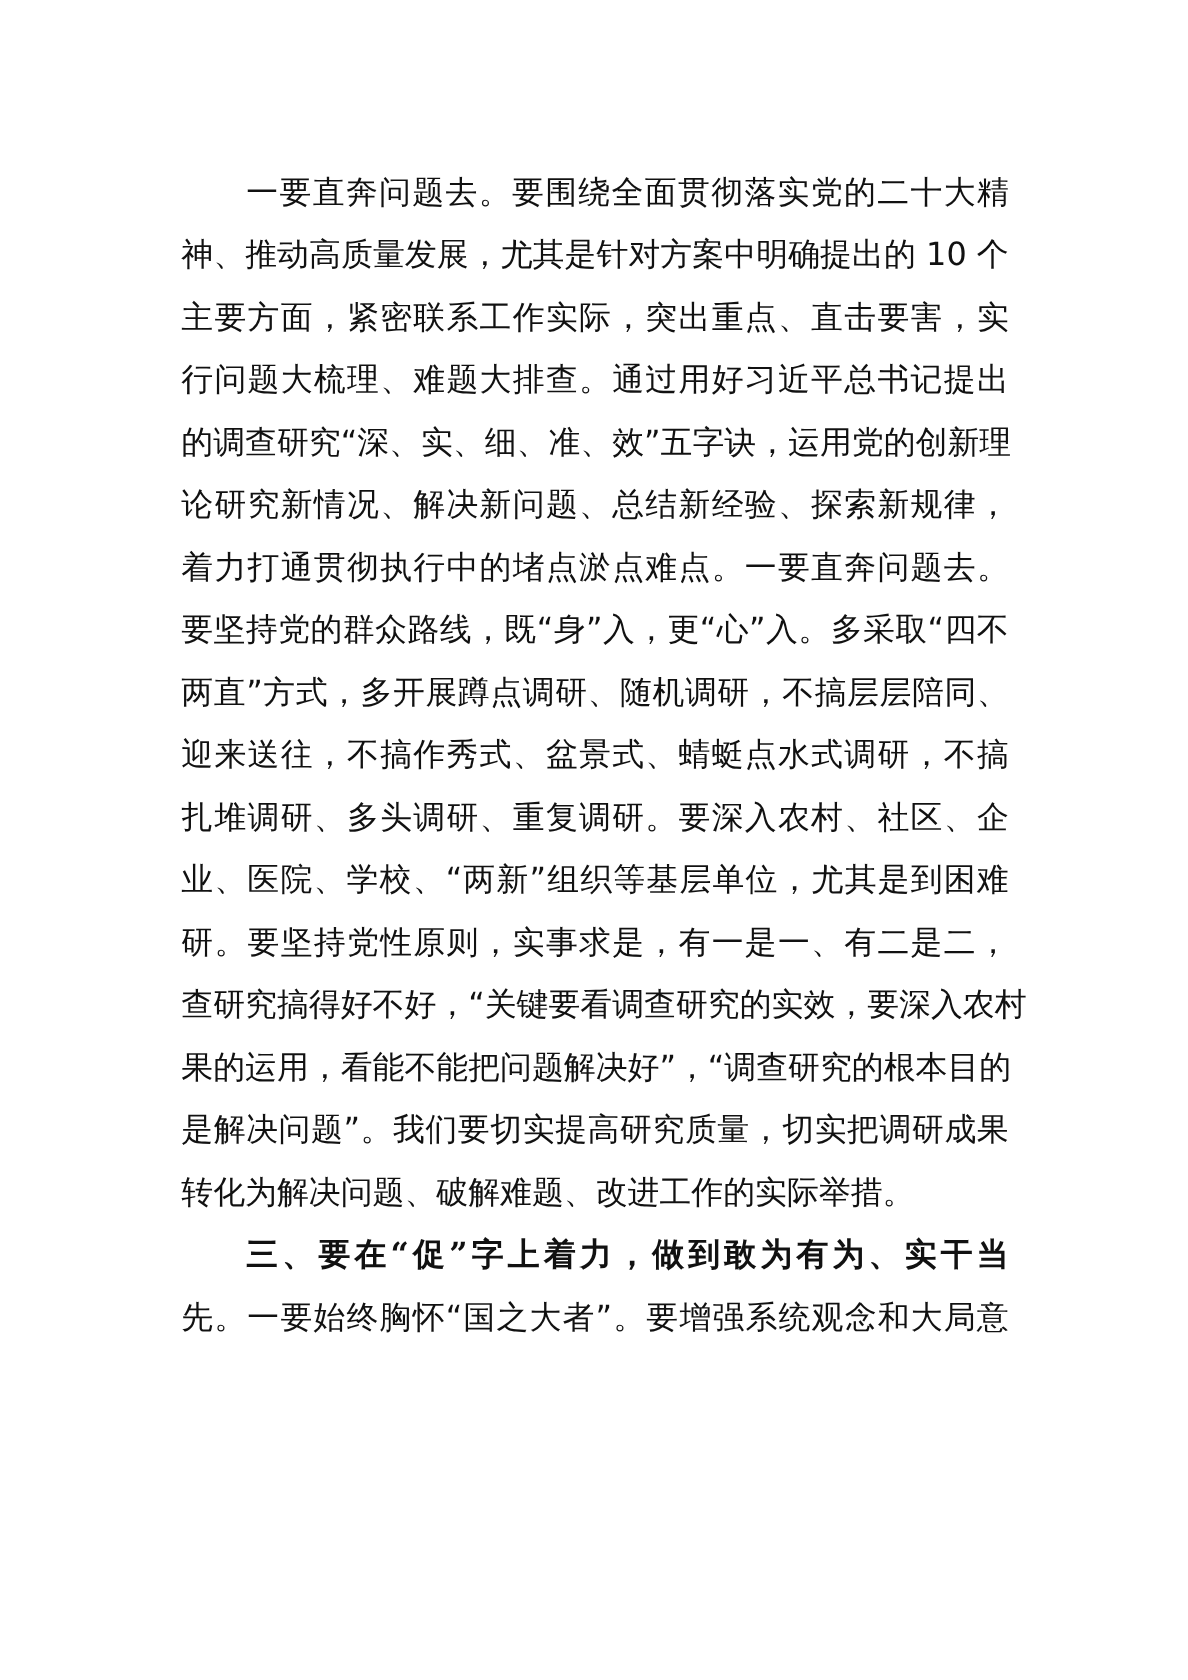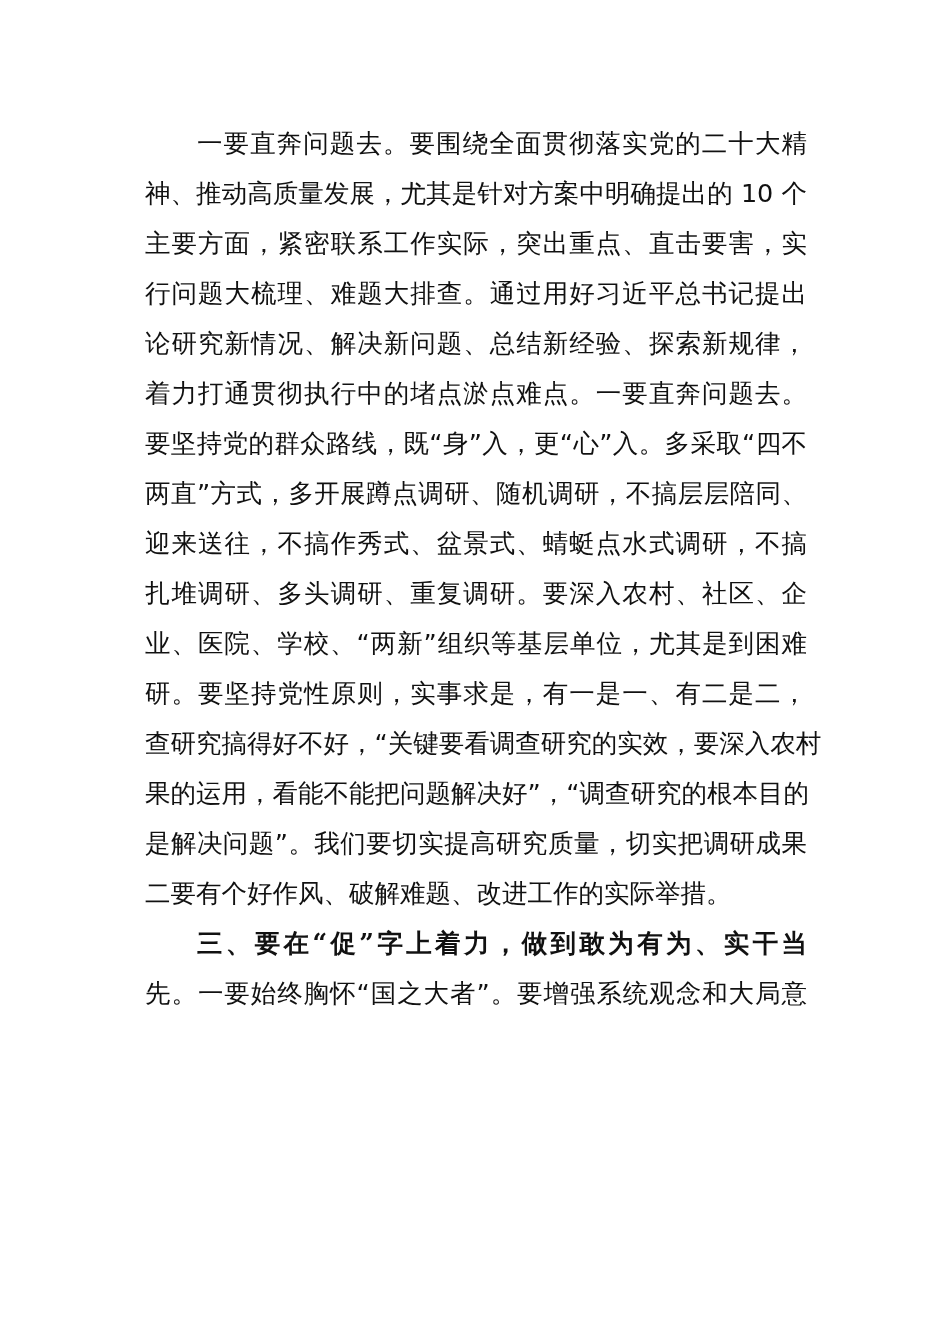--- a/index.html
+++ b/index.html
@@ -11,21 +11,21 @@
       width: 950px;
       height: 1344px;
       position: relative;
       overflow: hidden;
       font-family: "DejaVu Sans", "Liberation Sans", sans-serif;
       color: #111111;
     }
     .page {
       position: absolute;
       left: 145px;
-      top: 118px;
+      top: 129px;
       width: 662px;
     }
     .line {
       height: 50px;
       line-height: 50px;
       font-size: 25.5px;
       white-space: nowrap;
       text-align: justify;
       text-align-last: justify;
       letter-spacing: 0;
@@ -43,30 +43,31 @@
   </style>
 </head>
 <body>
 
 <div class="page">
   <div class="paragraph">
     <div class="line indent">一要直奔问题去。要围绕全面贯彻落实党的二十大精</div>
     <div class="line">神、推动高质量发展，尤其是针对方案中明确提出的 10 个</div>
     <div class="line">主要方面，紧密联系工作实际，突出重点、直击要害，实</div>
     <div class="line">行问题大梳理、难题大排查。通过用好习近平总书记提出</div>
+    <div class="line">的调查研究“深、实、细、准、效”五字诀，运用党的创新理</div>
     <div class="line">论研究新情况、解决新问题、总结新经验、探索新规律，</div>
     <div class="line">着力打通贯彻执行中的堵点淤点难点。一要直奔问题去。</div>
     <div class="line">要坚持党的群众路线，既“身”入，更“心”入。多采取“四不</div>
     <div class="line">两直”方式，多开展蹲点调研、随机调研，不搞层层陪同、</div>
     <div class="line">迎来送往，不搞作秀式、盆景式、蜻蜓点水式调研，不搞</div>
     <div class="line">扎堆调研、多头调研、重复调研。要深入农村、社区、企</div>
     <div class="line">业、医院、学校、“两新”组织等基层单位，尤其是到困难</div>
     <div class="line">研。要坚持党性原则，实事求是，有一是一、有二是二，</div>
     <div class="line">查研究搞得好不好，“关键要看调查研究的实效，要深入农村</div>
     <div class="line">果的运用，看能不能把问题解决好”，“调查研究的根本目的</div>
     <div class="line">是解决问题”。我们要切实提高研究质量，切实把调研成果</div>
-    <div class="line last">二要有个好作风、破解难题、改进工作的实际举措。</div>
+    <div class="line last">转化为解决问题、破解难题、改进工作的实际举措。</div>
   </div>
   <div class="paragraph">
     <div class="line indent heading-line">三、要在“促”字上着力，做到敢为有为、实干当</div>
     <div class="line">先。一要始终胸怀“国之大者”。要增强系统观念和大局意</div>
   </div>
 </div>
 
 </body></html>

